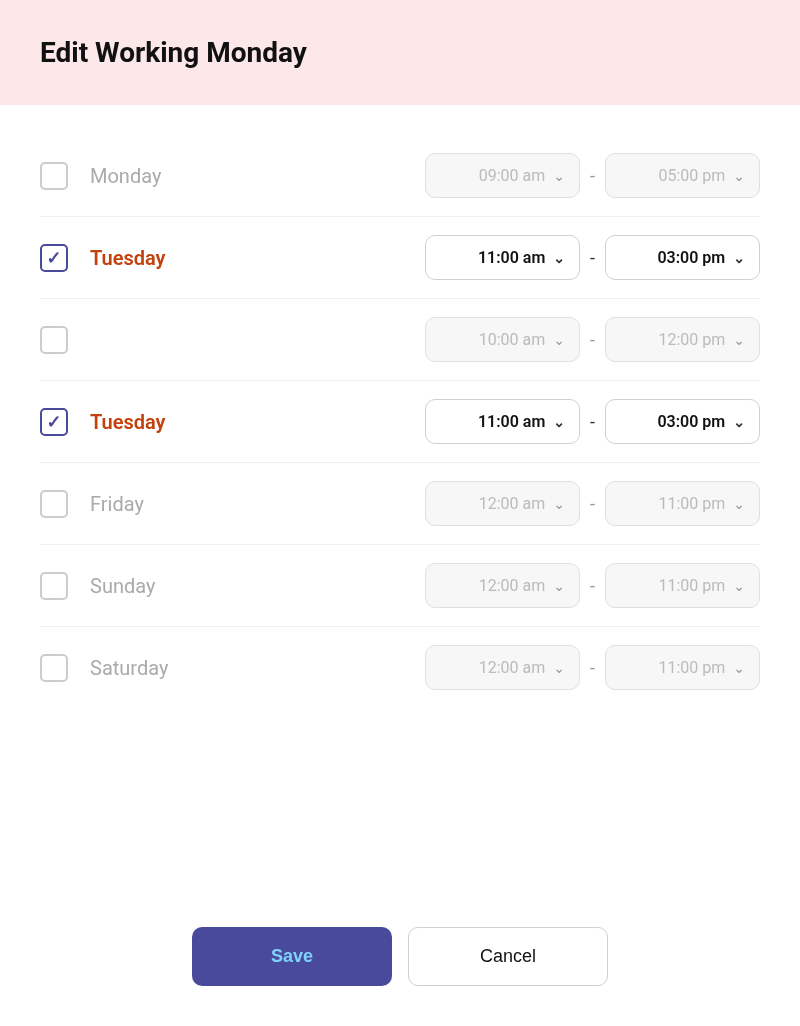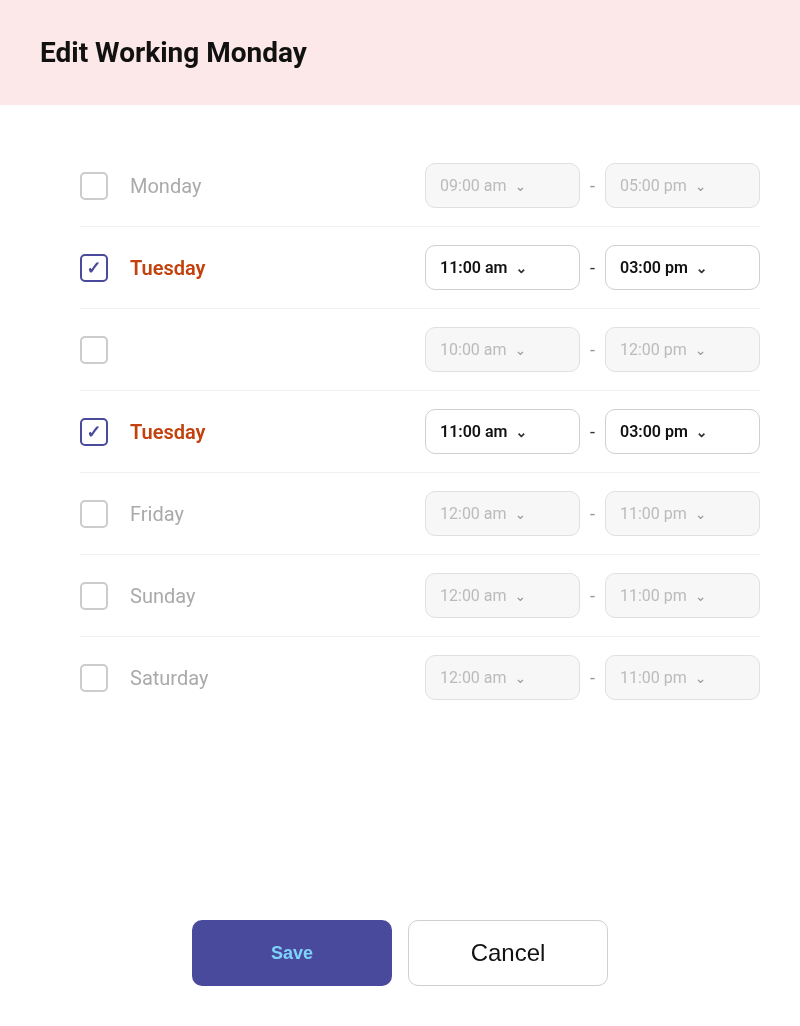--- a/index.html
+++ b/index.html
@@ -22,25 +22,24 @@
       padding: 36px 40px 36px 40px;
     }
 
     .header-title {
       font-size: 28px;
       font-weight: 700;
       color: #111;
     }
 
     .content {
-      padding: 40px 40px 40px 40px;
+      padding: 30px 40px 40px 40px;
       flex: 1;
       display: flex;
       flex-direction: column;
-      margin-left: 40px;
     }
 
     .day-row {
       display: flex;
       align-items: center;
       padding: 18px 0;
       border-bottom: 1px solid #f0f0f0;
     }
 
     .day-row:last-of-type {
@@ -88,21 +87,21 @@
     .time-controls {
       display: flex;
       align-items: center;
       gap: 10px;
       margin-left: auto;
     }
 
     .time-select {
       display: flex;
       align-items: center;
-      justify-content: flex-start;
+      justify-content: flex-end;
       width: 155px;
       padding: 12px 14px;
       border: 1.5px solid #e0e0e0;
       border-radius: 10px;
       background: #f7f7f7;
       cursor: pointer;
       font-size: 16px;
       color: #bbb;
       font-weight: 400;
     }
@@ -153,21 +152,21 @@
       cursor: pointer;
     }
 
     .btn-cancel {
       width: 200px;
       padding: 18px 0;
       background: #fff;
       color: #111;
       border: 1.5px solid #d0d0d0;
       border-radius: 10px;
-      font-size: 24px;
+      font-size: 18px;
       font-weight: 500;
       cursor: pointer;
     }
   </style>
 </head>
 <body>
 
 <div class="header">
   <span class="header-title">Edit Working Monday</span>
 </div>

